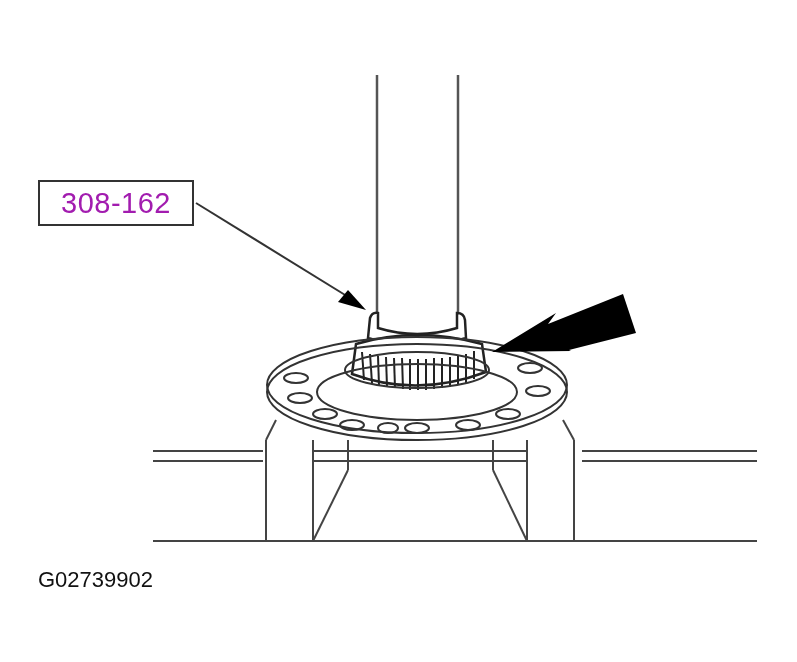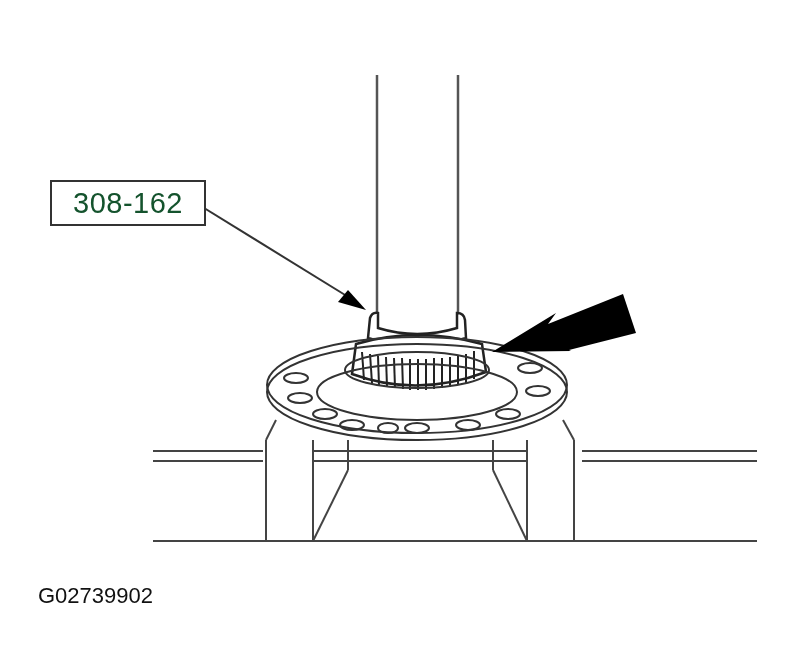--- a/index.html
+++ b/index.html
@@ -3,25 +3,25 @@
   <meta charset="utf-8">
   <style>
     html, body { margin: 0; padding: 0; background: #ffffff; }
     body { width: 797px; height: 662px; position: relative; overflow: hidden;
            font-family: "Liberation Sans", sans-serif; }
     #diagram { position: absolute; left: 0; top: 0; }
     .callout-box {
       position: absolute; left: 38px; top: 180px; width: 156px; height: 46px;
       border: 2px solid #333; box-sizing: border-box; background: #fff;
       display: flex; align-items: center; justify-content: center;
-      font-size: 29px; color: #14532d; letter-spacing: 0.5px; margin-left: 12px;
+      font-size: 29px; color: #a21caf; letter-spacing: 0.5px;
     }
     .figure-id {
       position: absolute; left: 38px; top: 567px;
-      font-size: 22px; color: #111; margin-top: 16px;
+      font-size: 22px; color: #111;
     }
   </style>
 </head>
 <body>
 
 <svg id="diagram" width="797" height="662" viewBox="0 0 797 662" xmlns="http://www.w3.org/2000/svg">
 
   <g stroke="#555" stroke-width="2.5" fill="none">
     <line x1="377" y1="75" x2="377" y2="315"></line>
     <line x1="458" y1="75" x2="458" y2="315"></line>

